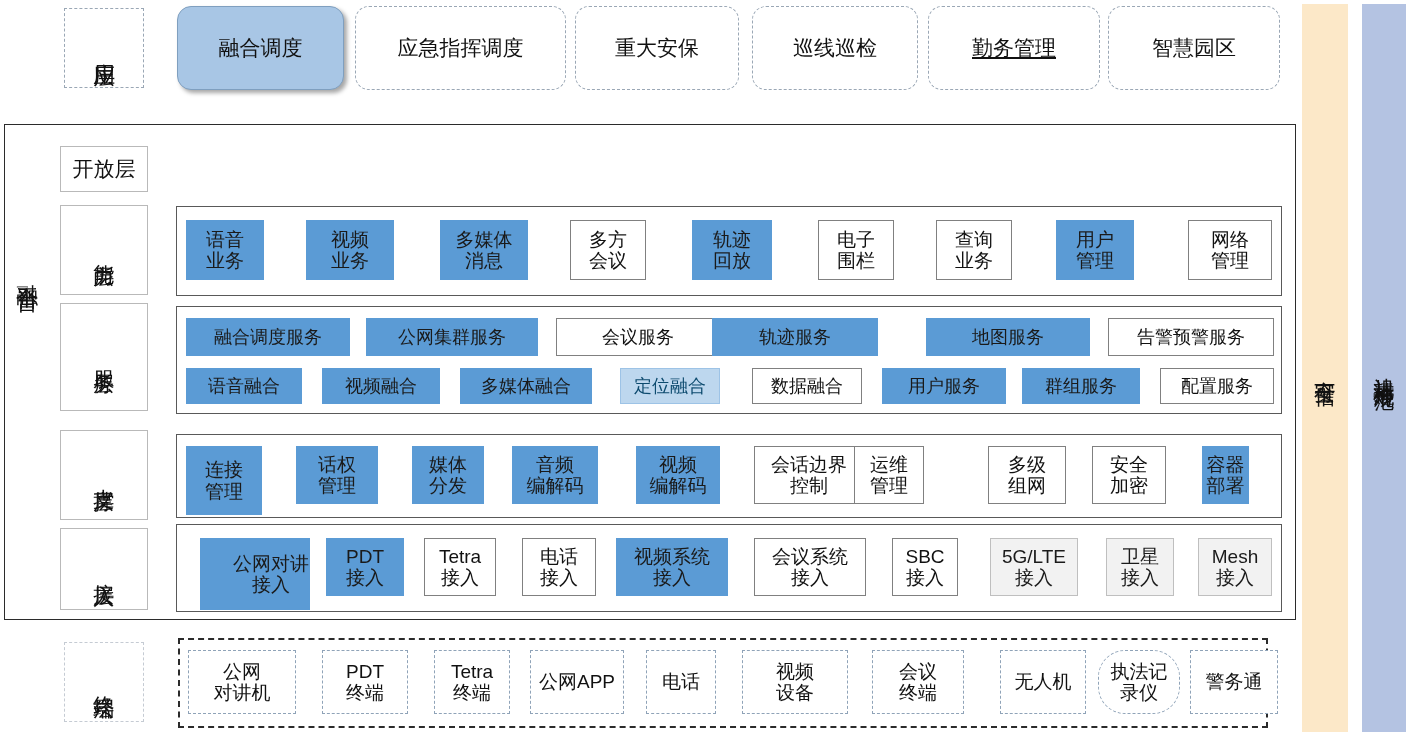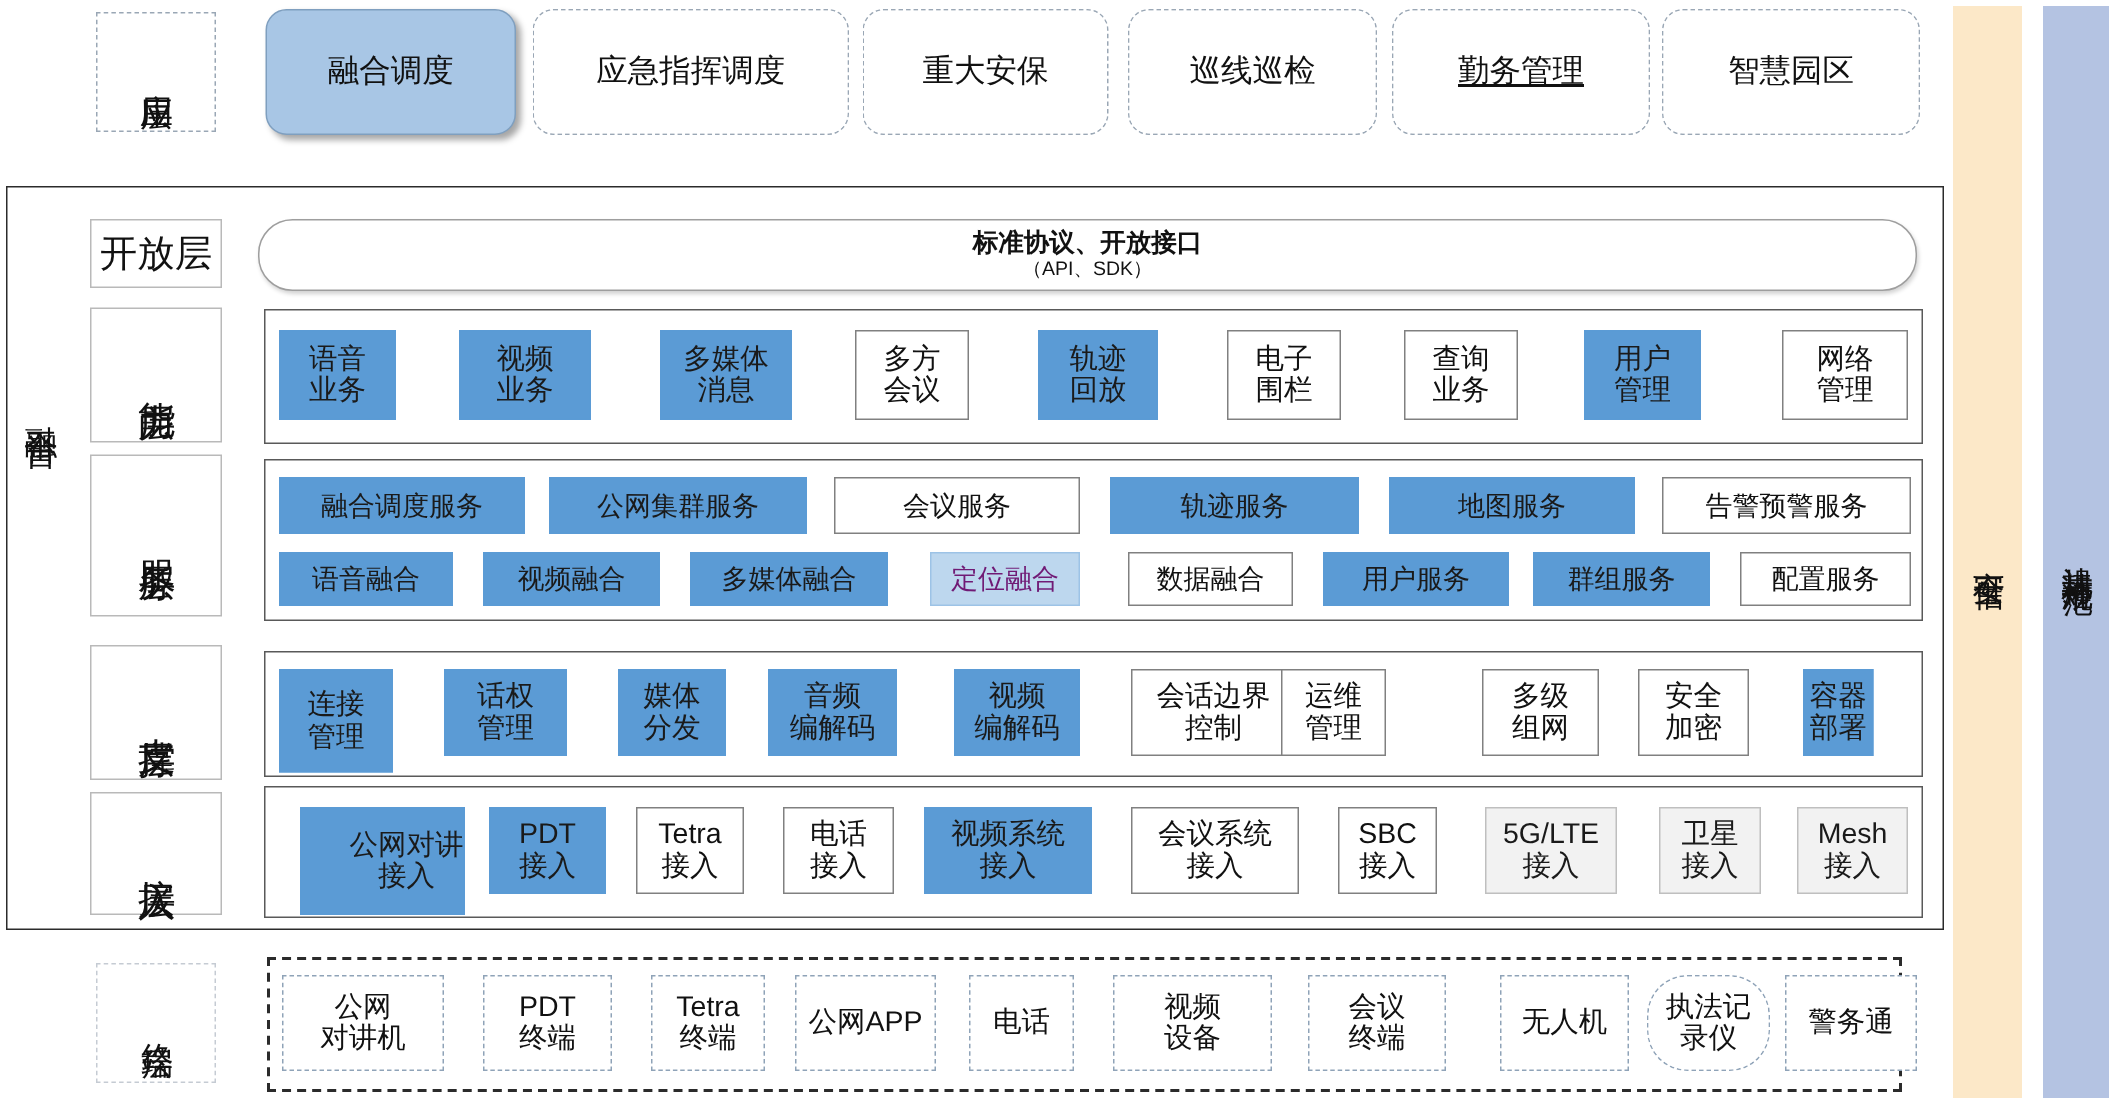--- a/index.html
+++ b/index.html
@@ -15,21 +15,21 @@
   
   .box{
     box-sizing:border-box;
     display:flex;align-items:center;justify-content:center;
     text-align:center;
     line-height:1.12;
     white-space:pre-line;
   }
   .b-solid{border:1px solid #808080;background:#ffffff;}
   .b-blue{background:#5B9BD5;border:1px solid #5B9BD5;color:#1a1a1a;}
-  .b-lightblue{background:#BDD7EE;border:1px solid #9DC3E6;color:#701a75;}
+  .b-lightblue{background:#BDD7EE;border:1px solid #9DC3E6;color:#0c4a6e;}
   .b-faint{background:#F2F2F2;border:1px solid #BFBFBF;color:#1a1a1a;}
 
   
   .vert{
     writing-mode:vertical-rl;
     text-orientation:upright;
     letter-spacing:2px;
   }
 
   
@@ -55,21 +55,21 @@
     border:1.5px solid #2b2b2b;background:#fff;
   }
   .platform-title{
     position:absolute;left:6px;top:176px;width:42px;height:190px;
     font-size:22px;display:flex;align-items:center;justify-content:center;
   }
   .layer-tag{
     position:absolute;
     border:1px solid #b9b9b9;background:#fff;
     display:flex;align-items:center;justify-content:center;
-    font-size:25px;
+    font-size:21px;
   }
   .band{
     position:absolute;
     border:1.5px solid #595959;background:#fff;
   }
 
   
   .open-pill{
     position:absolute;left:172px;top:146px;width:1104px;height:46px;
     border:1px solid #9e9e9e;border-radius:23px;background:#fff;
@@ -118,24 +118,20 @@
       <div class="box app-card" style="left: 575px; top: 6px; width: 164px; height: 84px;">重大安保</div>
       <div class="box app-card" style="left: 752px; top: 6px; width: 166px; height: 84px;">巡线巡检</div>
       <div class="box app-card" style="left: 928px; top: 6px; width: 172px; height: 84px; text-decoration: underline;">勤务管理</div>
       <div class="box app-card" style="left: 1108px; top: 6px; width: 172px; height: 84px;">智慧园区</div>
     </div>
 
   <div class="platform"></div>
   <div class="box platform-title vert">融合平台</div>
 
   <div class="box layer-tag" style="left:60px;top:146px;width:88px;height:46px;">开放层</div>
-  <div class="open-pill">
-    <div class="l1">标准协议、开放接口</div>
-    <div class="l2">（API、SDK）</div>
-  </div>
 
   <div class="box layer-tag vert" style="left:60px;top:205px;width:88px;height:90px;">能力层</div>
   <div class="band" style="left:176px;top:206px;width:1104px;height:88px;"></div>
   <div id="cap-items">
       <div class="box b-blue t19" style="position: absolute; left: 186px; top: 220px; width: 78px; height: 60px;">语音
 业务</div>
       <div class="box b-blue t19" style="position: absolute; left: 306px; top: 220px; width: 88px; height: 60px;">视频
 业务</div>
       <div class="box b-blue t19" style="position: absolute; left: 440px; top: 220px; width: 88px; height: 60px;">多媒体
 消息</div>
@@ -152,21 +148,21 @@
       <div class="box b-solid t19" style="position: absolute; left: 1188px; top: 220px; width: 84px; height: 60px;">网络
 管理</div>
     </div>
 
   <div class="box layer-tag vert" style="left:60px;top:303px;width:88px;height:108px;">服务层</div>
   <div class="band" style="left:176px;top:306px;width:1104px;height:106px;"></div>
   <div id="svc-row1">
       <div class="box b-blue t18" style="position: absolute; left: 186px; top: 318px; width: 164px; height: 38px;">融合调度服务</div>
       <div class="box b-blue t18" style="position: absolute; left: 366px; top: 318px; width: 172px; height: 38px;">公网集群服务</div>
       <div class="box b-solid t18" style="position: absolute; left: 556px; top: 318px; width: 164px; height: 38px;">会议服务</div>
-      <div class="box b-blue t18" style="position: absolute; left: 740px; top: 318px; width: 166px; height: 38px;">轨迹服务</div>
+      <div class="box b-blue t18" style="position: absolute; left: 712px; top: 318px; width: 166px; height: 38px;">轨迹服务</div>
       <div class="box b-blue t18" style="position: absolute; left: 926px; top: 318px; width: 164px; height: 38px;">地图服务</div>
       <div class="box b-solid t18" style="position: absolute; left: 1108px; top: 318px; width: 166px; height: 38px;">告警预警服务</div>
     </div>
   <div id="svc-row2">
       <div class="box b-blue t18" style="position: absolute; left: 186px; top: 368px; width: 116px; height: 36px;">语音融合</div>
       <div class="box b-blue t18" style="position: absolute; left: 322px; top: 368px; width: 118px; height: 36px;">视频融合</div>
       <div class="box b-blue t18" style="position: absolute; left: 460px; top: 368px; width: 132px; height: 36px;">多媒体融合</div>
       <div class="box b-lightblue t18" style="position: absolute; left: 620px; top: 368px; width: 100px; height: 36px;">定位融合</div>
       <div class="box b-solid t18" style="position: absolute; left: 752px; top: 368px; width: 110px; height: 36px;">数据融合</div>
       <div class="box b-blue t18" style="position: absolute; left: 882px; top: 368px; width: 124px; height: 36px;">用户服务</div>

